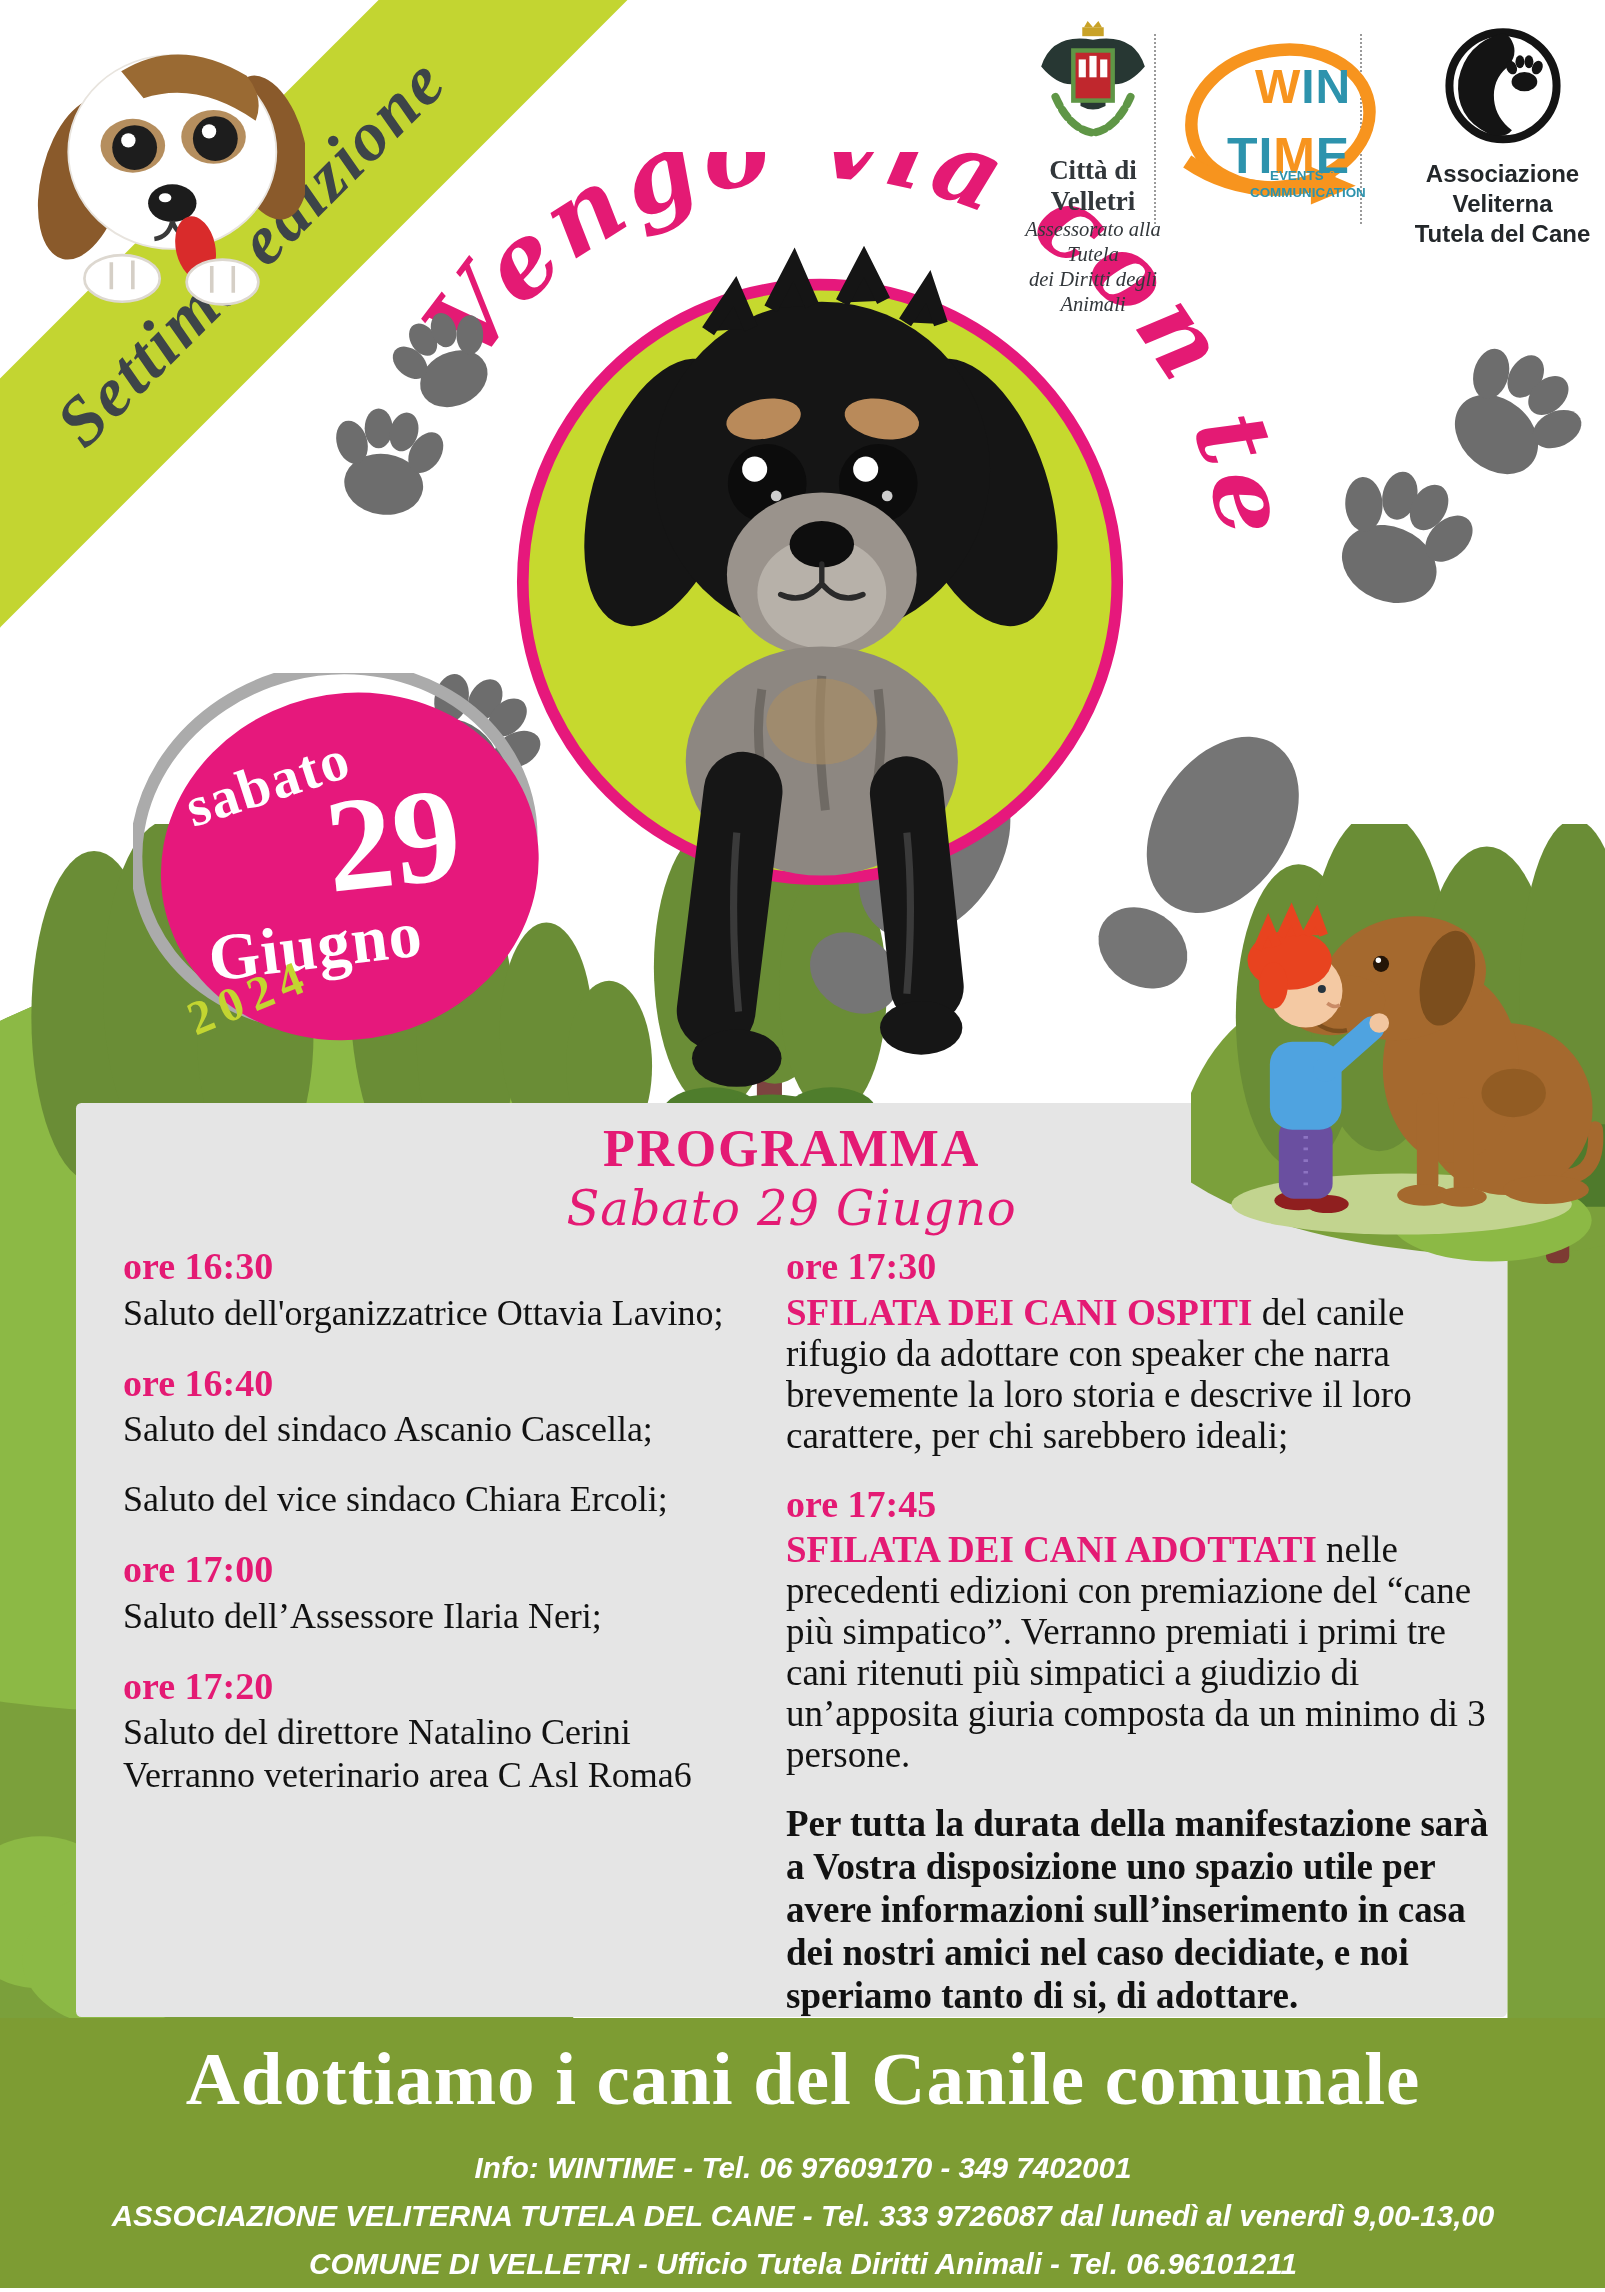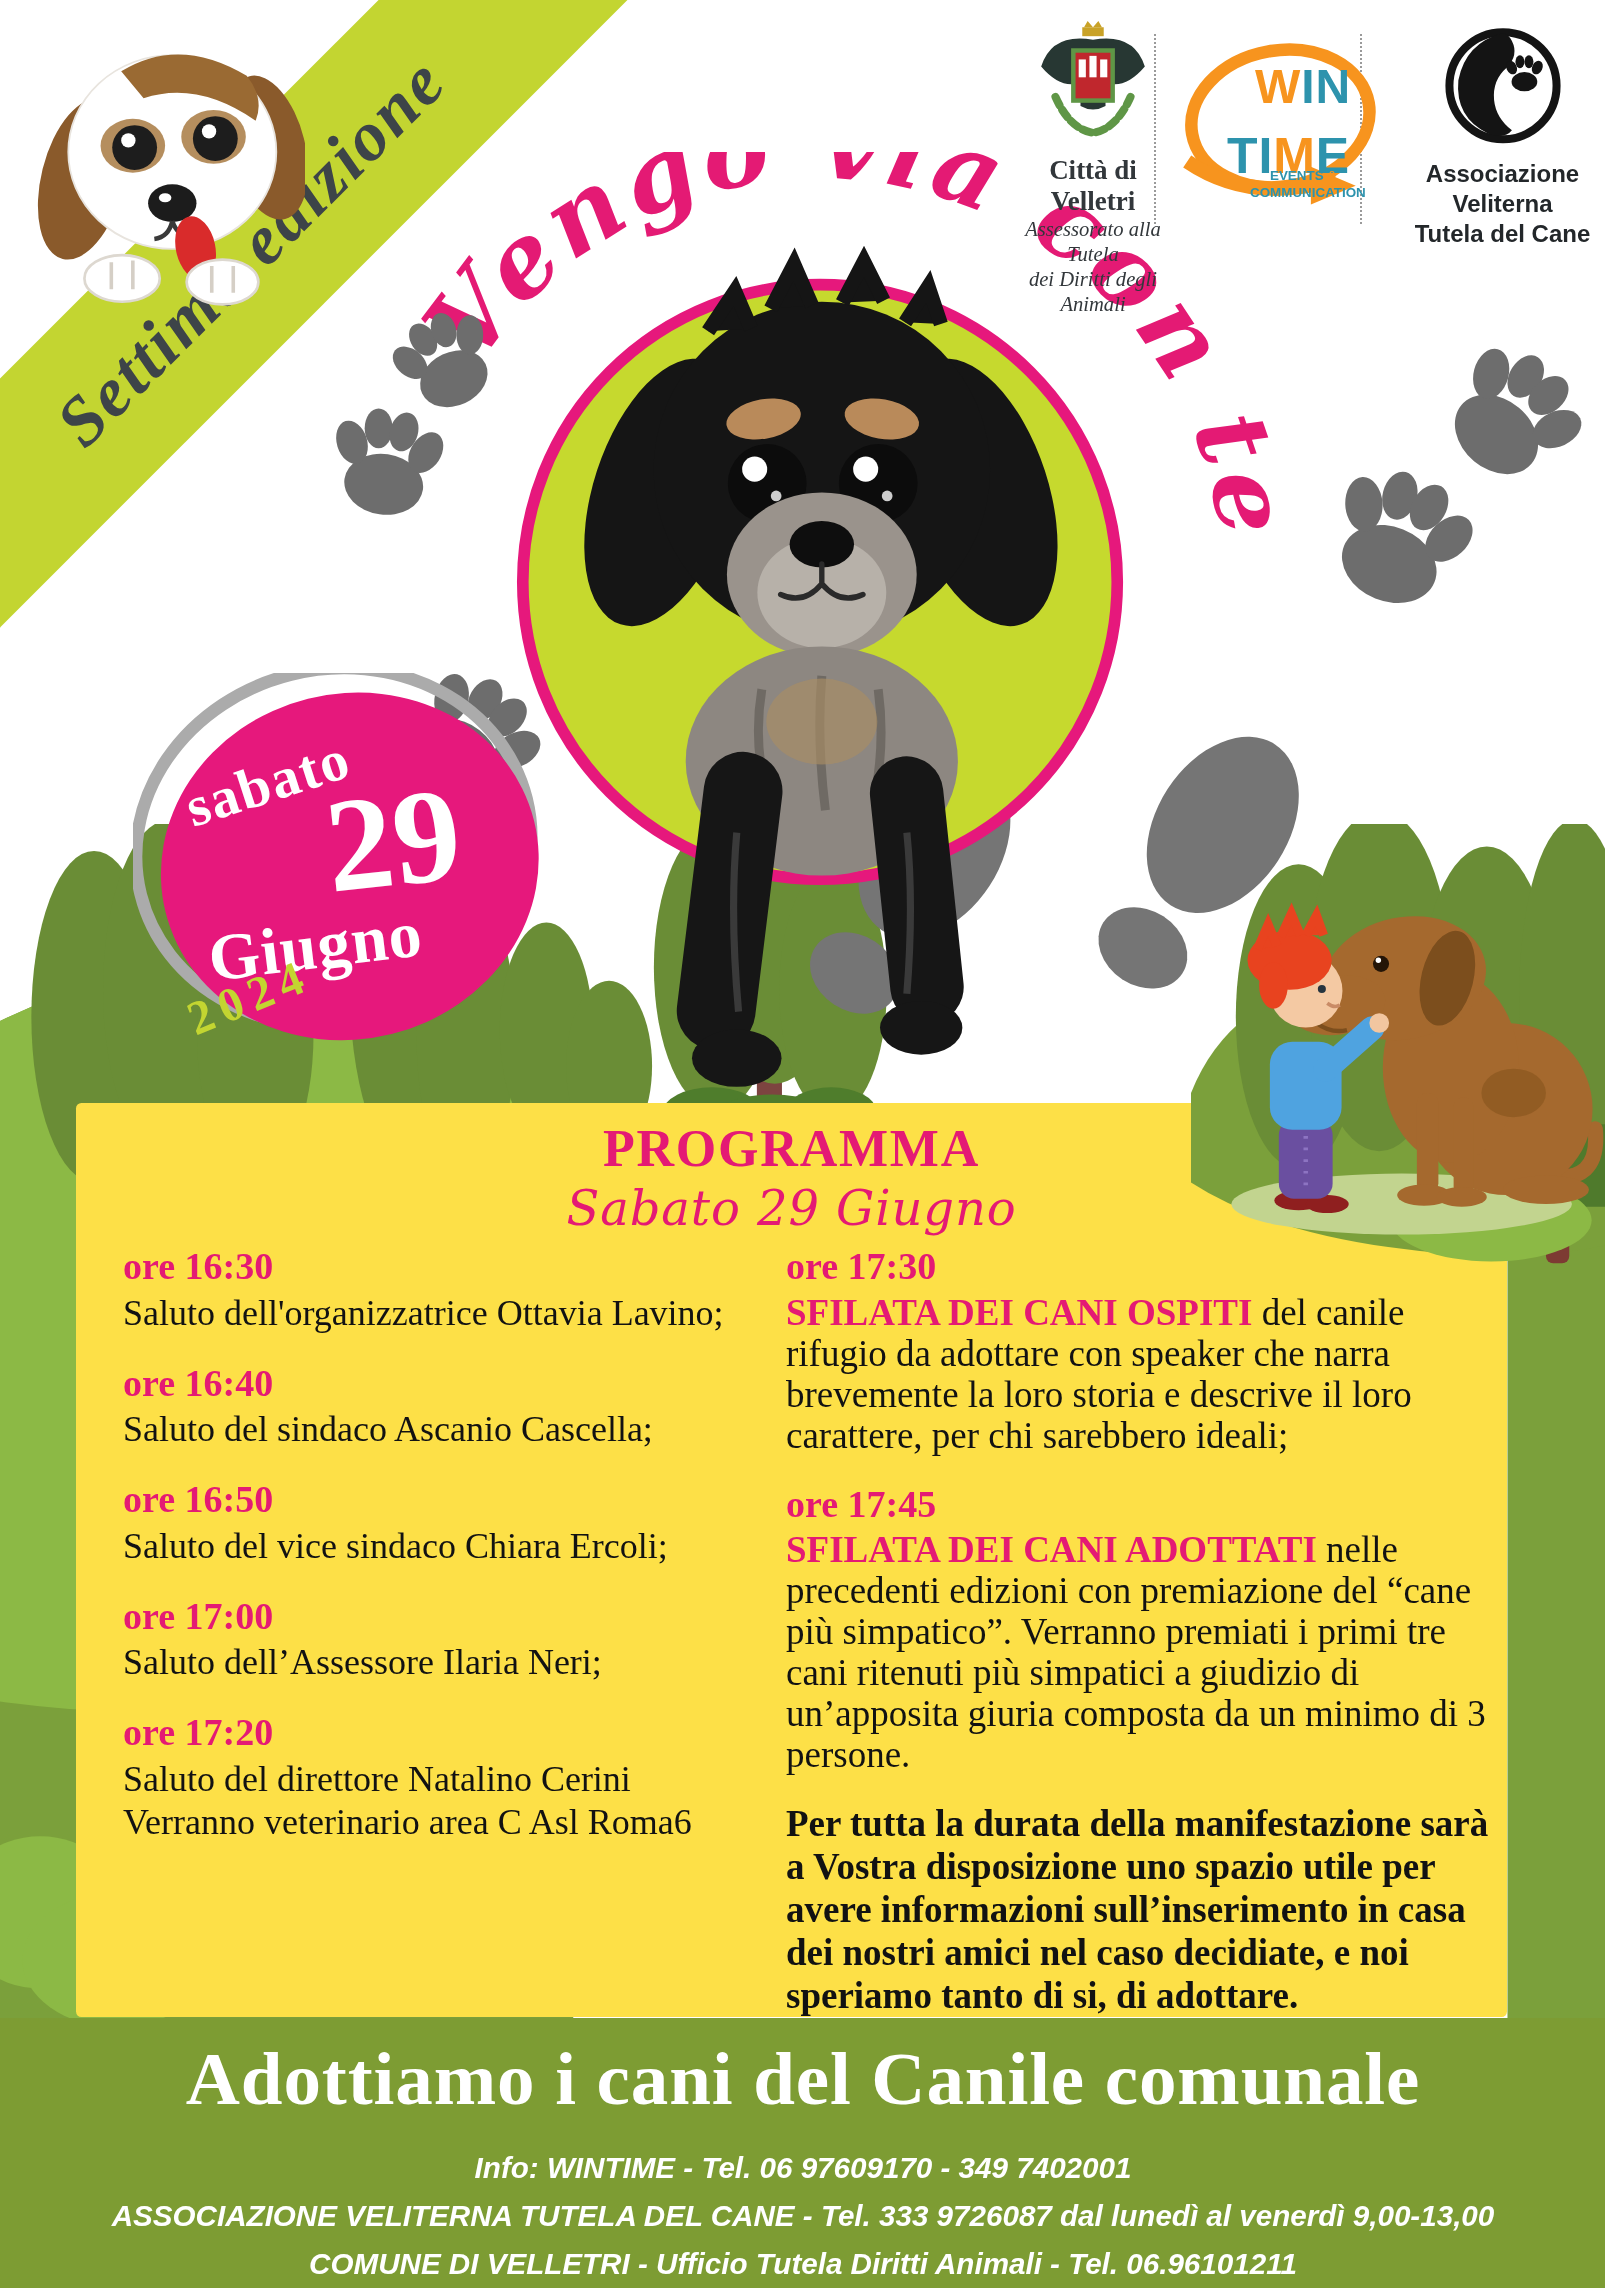--- a/index.html
+++ b/index.html
@@ -42,21 +42,21 @@
   .badge-year{left:52px;top:296px;font-size:48px;color:#c3d531;transform:rotate(-22deg);letter-spacing:8px;}
   
   .scene-left{position:absolute;left:0;top:824px;z-index:1;}
   .decor-svg{position:absolute;left:0;top:0;z-index:2;}
   .puppy-svg{position:absolute;left:502px;top:188px;z-index:3;}
   .beagle-svg{position:absolute;left:36px;top:13.4px;z-index:4;}
   .scene-right{position:absolute;left:1191px;top:824px;z-index:6;pointer-events:none;}
   
   .panel{
     position:absolute;left:76px;top:1103px;width:1431px;height:914px;
-    background:#fde047;border-radius:5.4px;z-index:5;
+    background:#e5e5e5;border-radius:5.4px;z-index:5;
   }
   .prog-heading{position:absolute;left:0;top:16px;width:100%;text-align:center;
     color:#e41a74;font-weight:bold;font-size:52px;letter-spacing:1.8px;}
   .prog-subheading{position:absolute;left:0;top:77px;width:100%;text-align:center;
     color:#e41a74;font-weight:normal;font-style:italic;font-size:48px;
     font-family:"DejaVu Serif",serif;letter-spacing:0.9px;}
   .col{position:absolute;top:142px;}
   .col-left{left:47px;width:645px;}
   .col-right{left:710px;width:708px;}
   .entry{margin-bottom:27px;}
@@ -273,21 +273,20 @@
         <div class="entry-time">ore 16:30</div>
         <div class="entry-line">Saluto dell'organizzatrice Ottavia Lavino;</div>
         <div class="entry-line"></div>
       </div>
       <div class="entry">
         <div class="entry-time">ore 16:40</div>
         <div class="entry-line">Saluto del sindaco Ascanio Cascella;</div>
         <div class="entry-line"></div>
       </div>
       <div class="entry">
-        <div class="entry-time">ore 16:50</div>
         <div class="entry-line">Saluto del vice sindaco Chiara Ercoli;</div>
         <div class="entry-line"></div>
       </div>
       <div class="entry">
         <div class="entry-time">ore 17:00</div>
         <div class="entry-line">Saluto dell’Assessore Ilaria Neri;</div>
         <div class="entry-line"></div>
       </div>
       <div class="entry">
         <div class="entry-time">ore 17:20</div>

